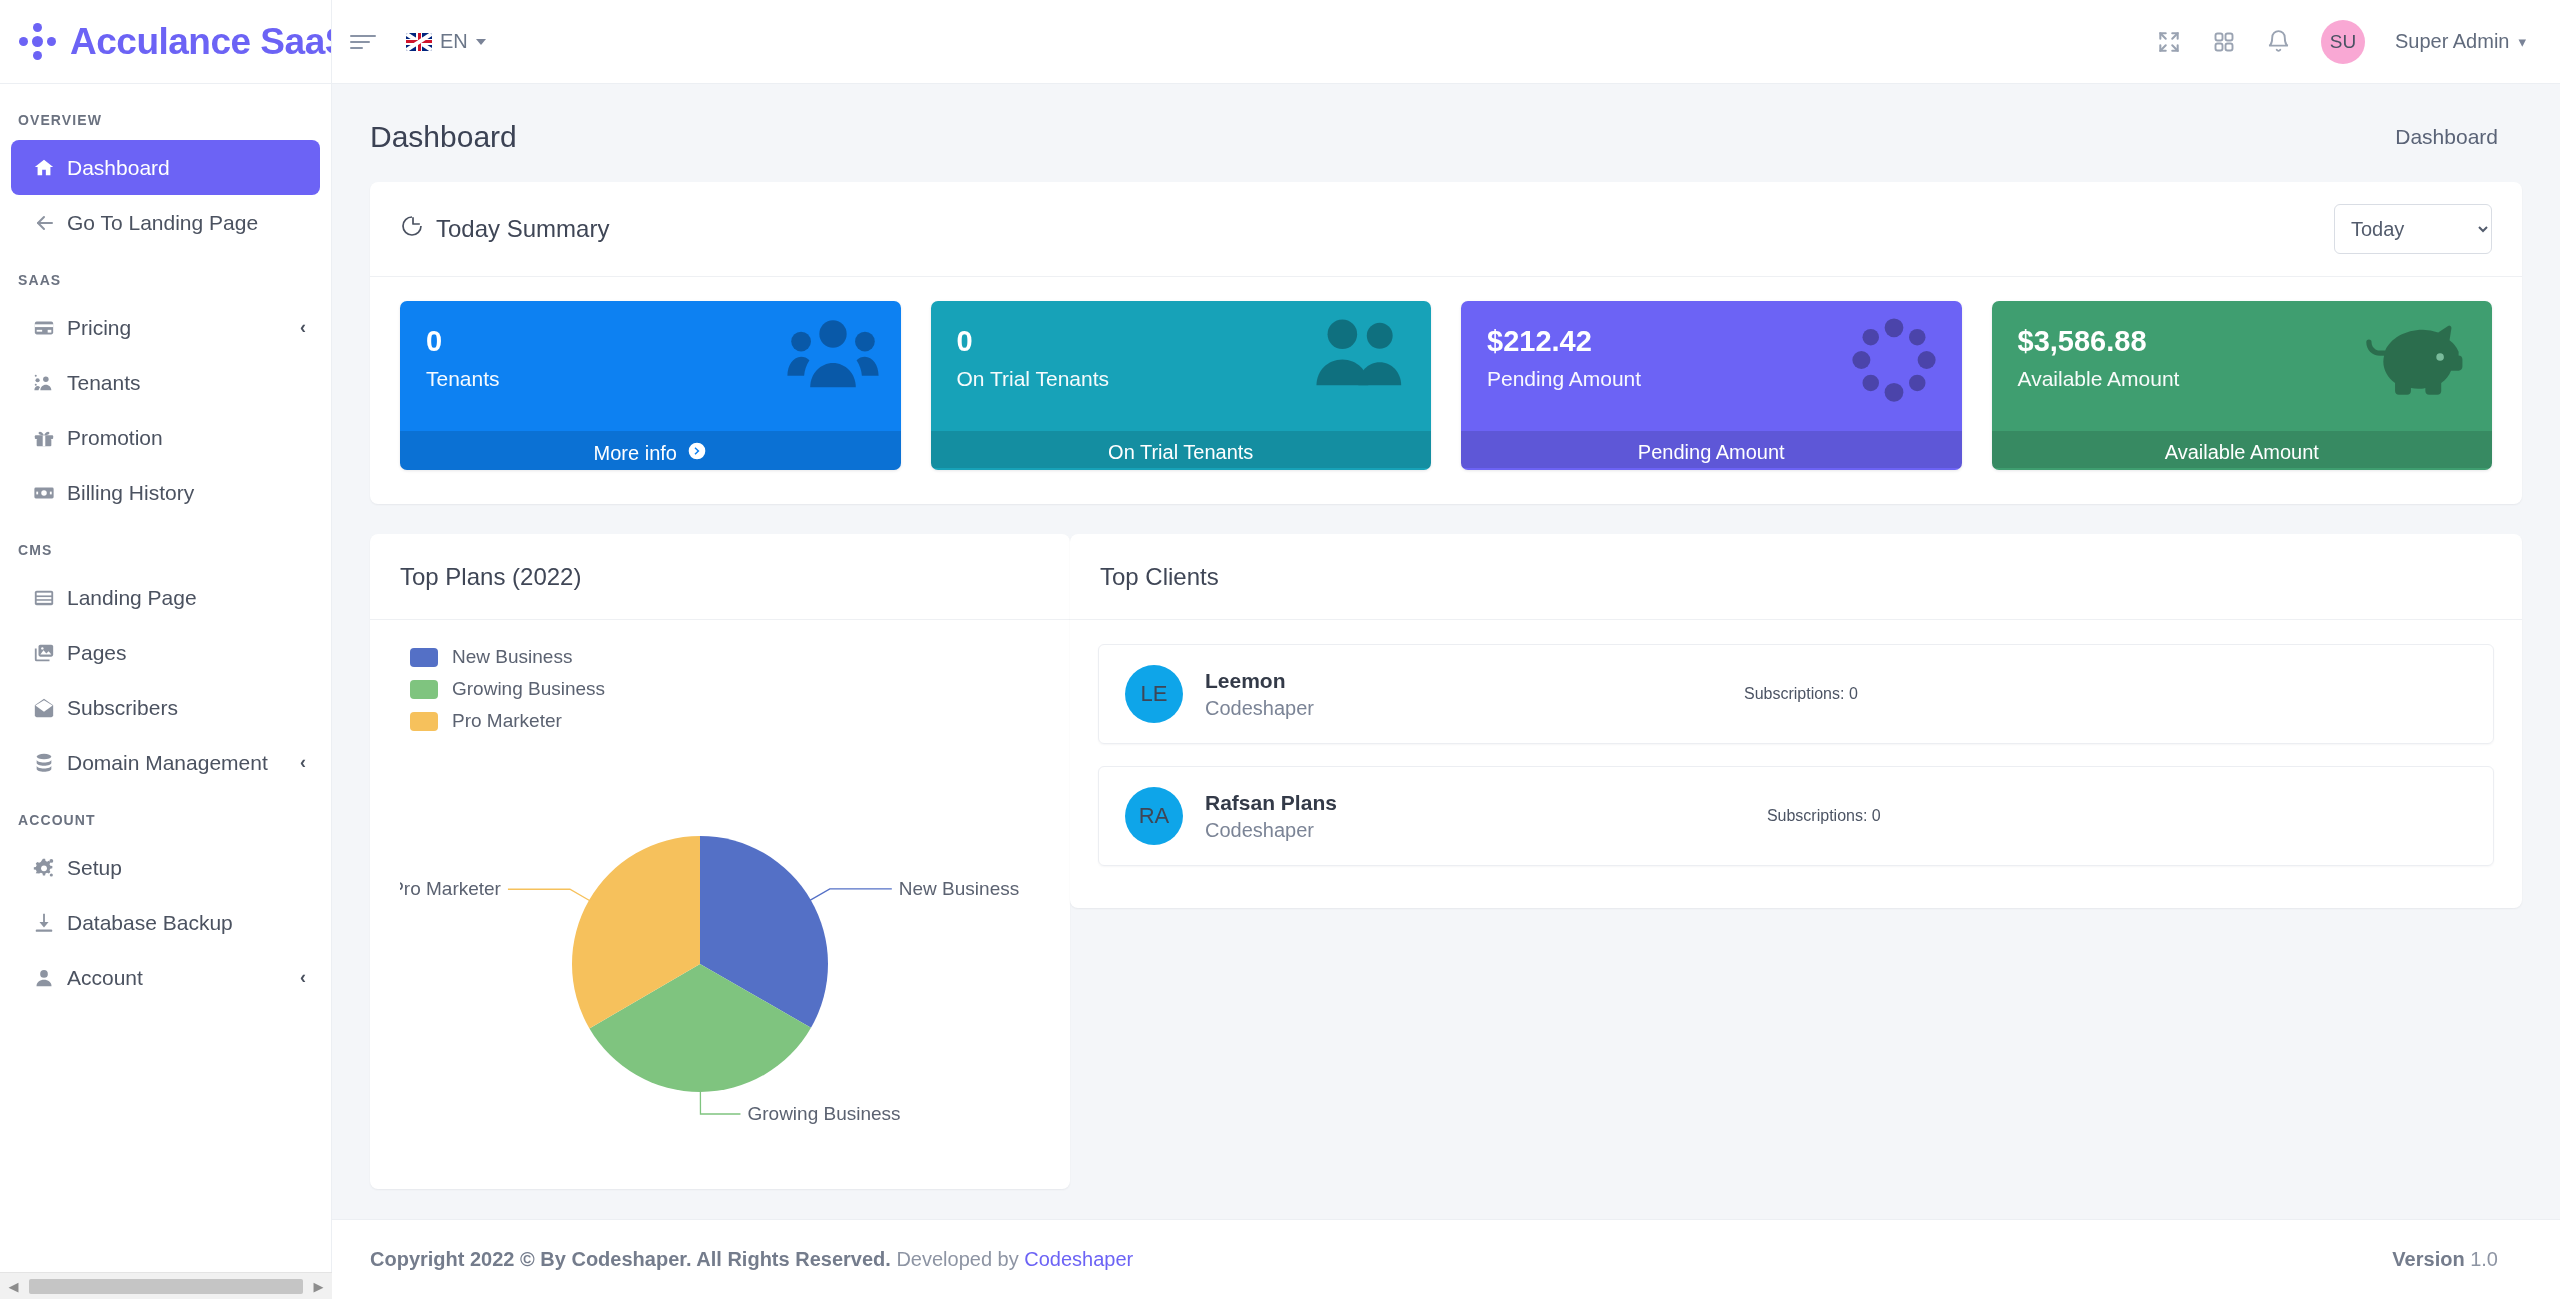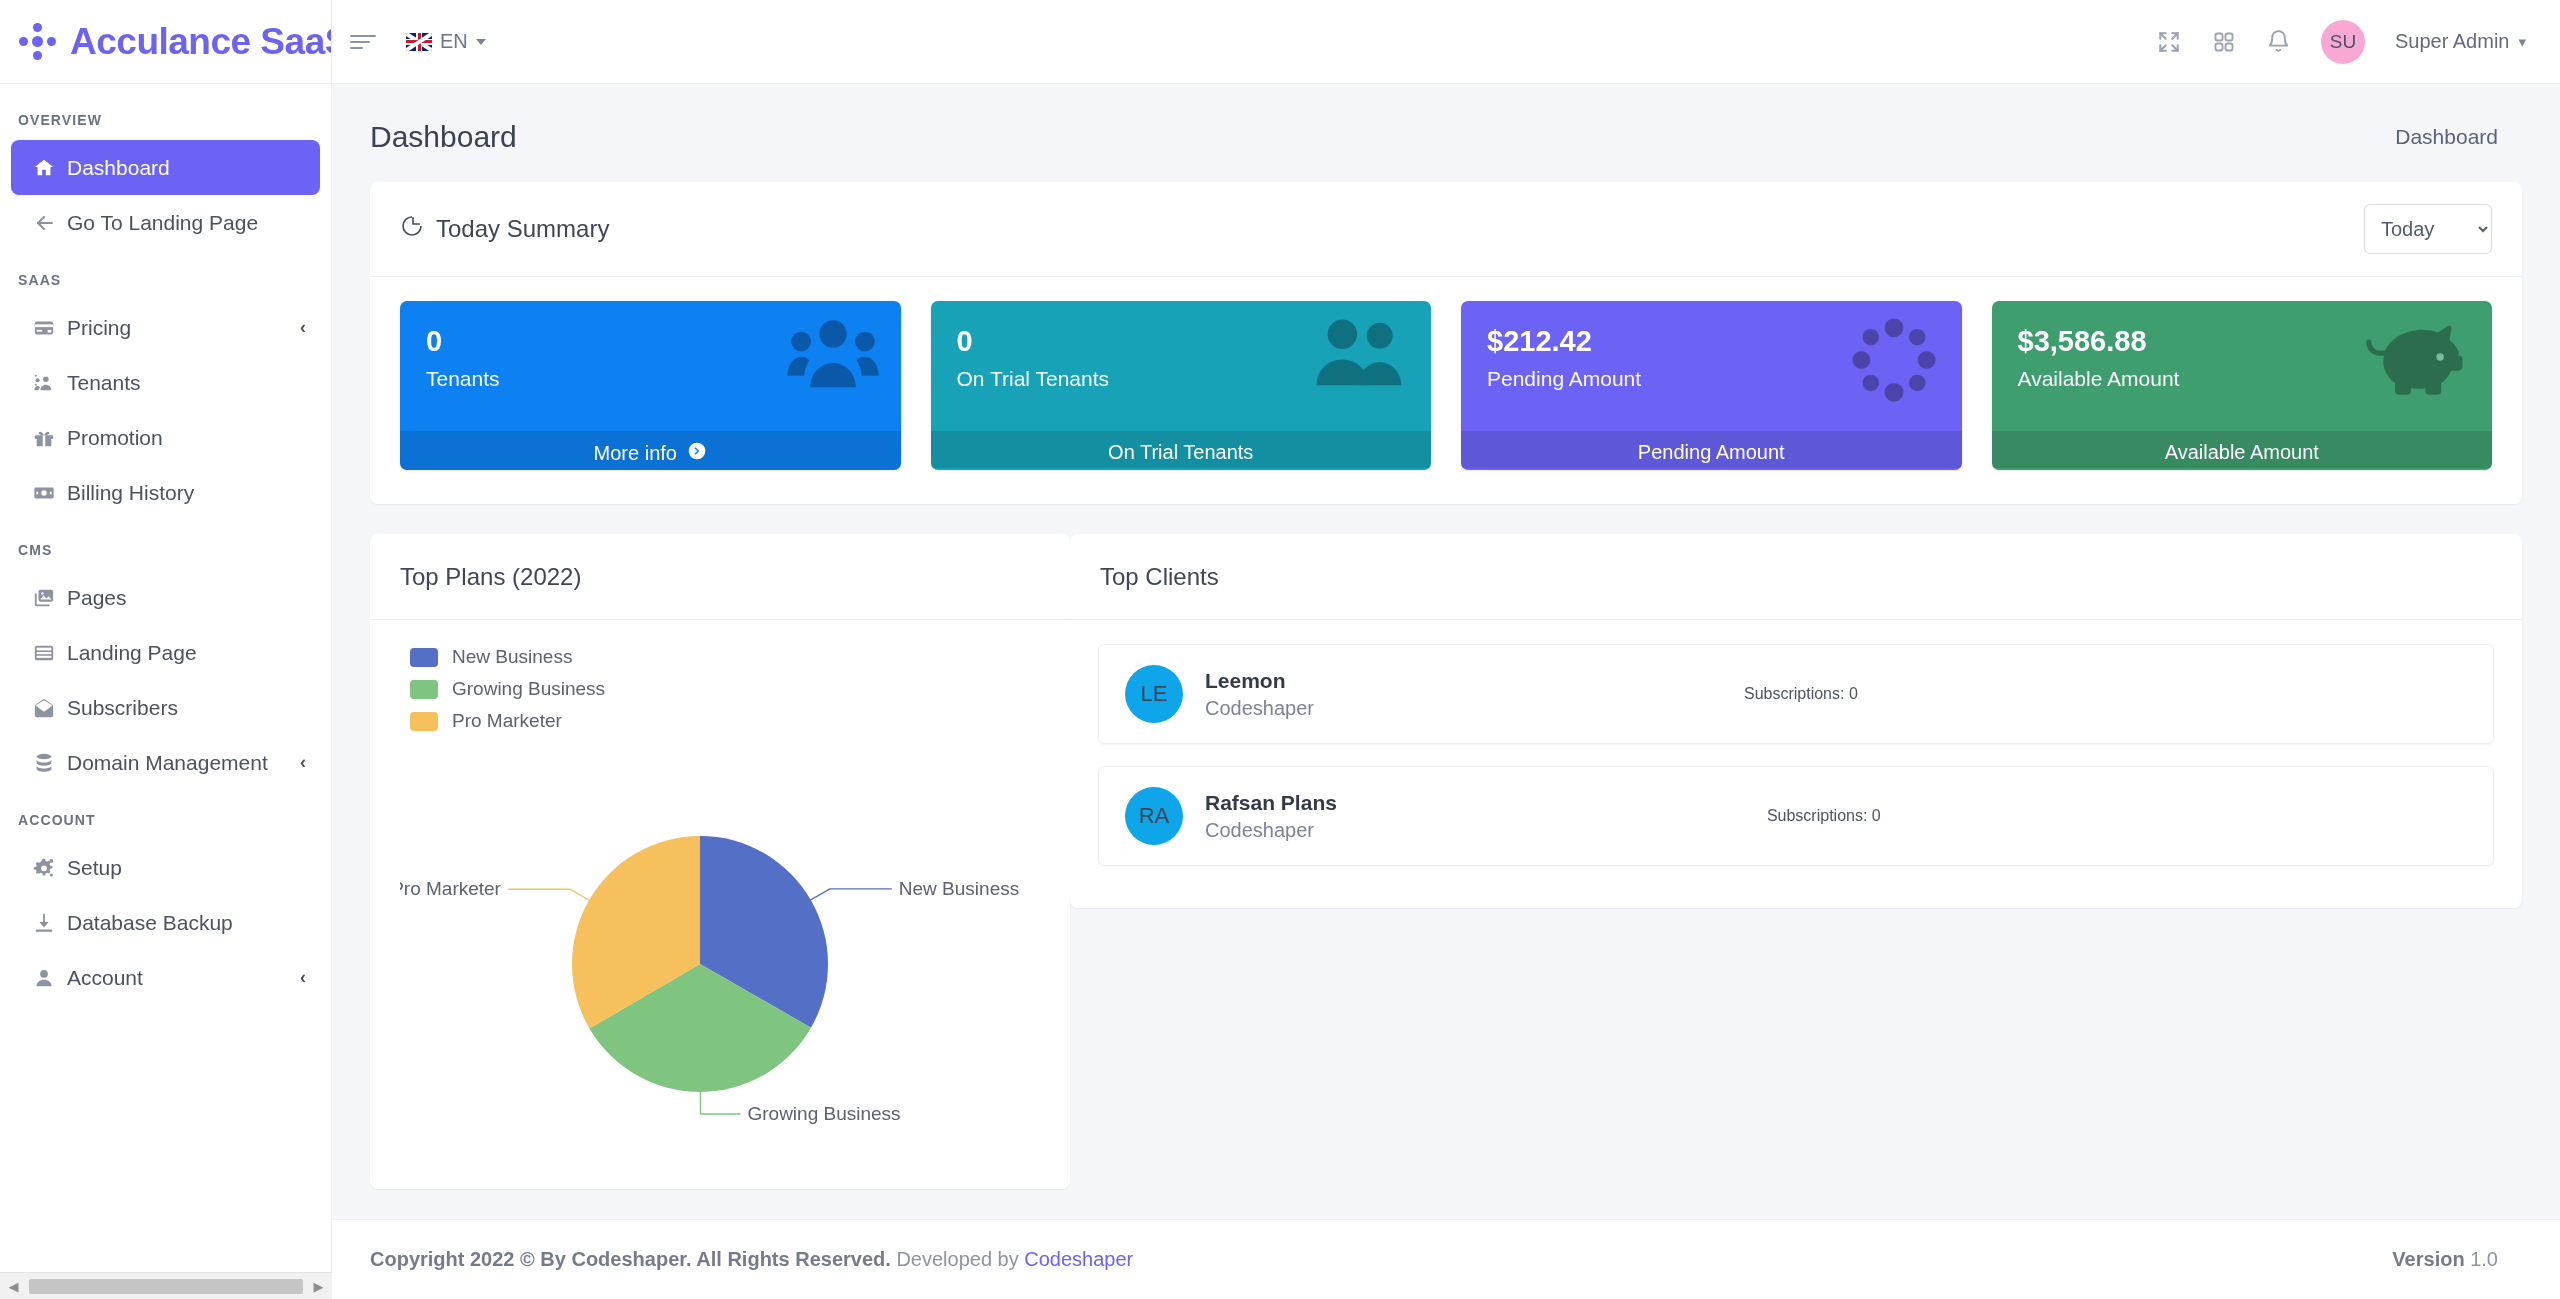--- a/index.html
+++ b/index.html
@@ -131,21 +131,21 @@
     background: #ffffff; border-radius: 8px;
     box-shadow: 0 1px 2px rgba(16,24,40,.06);
   }
   .card-head {
     display: flex; align-items: center; justify-content: space-between;
     padding: 22px 30px; border-bottom: 1px solid #eef0f3; min-height: 86px;
   }
   .card-title { font-size: 24px; color: #3f4656; display: flex; align-items: center; gap: 12px;}
 
   .select-today {
-    width: 128px; height: 50px; border: 1px solid #d9dde4; border-radius: 6px;
+    width: 158px; height: 50px; border: 1px solid #d9dde4; border-radius: 6px;
     background: #fff; font-size: 20px; color: #535c6d; padding: 0 12px;
     font-family: "Liberation Sans", sans-serif; cursor: pointer;
   }
 
   
   .summary-grid {
     display: grid; grid-template-columns: repeat(4, 1fr);
     gap: 30px; padding: 24px 30px 34px 30px;
   }
   .stat {
@@ -334,38 +334,38 @@
               <rect x="3.6" y="10.5" width="2" height="3" fill="#fff"></rect>
               <rect x="18.4" y="10.5" width="2" height="3" fill="#fff"></rect>
             </svg>
           </span>
           <span class="sb-label">Billing History</span>
         </div>
         <div class="sb-heading">CMS</div>
         <div class="sb-item">
           <span class="sb-ic">
             <svg width="22" height="22" viewBox="0 0 24 24" fill="currentColor">
+              <rect x="2" y="4" width="20" height="16" rx="2"></rect>
+              <rect x="4" y="6.2" width="16" height="3" fill="#fff"></rect>
+              <rect x="4" y="11" width="16" height="2.3" fill="#fff"></rect>
+              <rect x="4" y="15" width="16" height="2.3" fill="#fff"></rect>
+            </svg>
+          </span>
+          <span class="sb-label">Landing Page</span>
+        </div>
+        <div class="sb-item">
+          <span class="sb-ic">
+            <svg width="22" height="22" viewBox="0 0 24 24" fill="currentColor">
               <rect x="6" y="3" width="16" height="13" rx="2"></rect>
               <path d="M8 13.5 11.5 9l3 3.5L17 10l3 3.5z" fill="#fff"></path>
               <circle cx="10.2" cy="7" r="1.3" fill="#fff"></circle>
               <path d="M2 7v12a2 2 0 0 0 2 2h14v-2H4V7z"></path>
             </svg>
           </span>
           <span class="sb-label">Pages</span>
-        </div>
-        <div class="sb-item">
-          <span class="sb-ic">
-            <svg width="22" height="22" viewBox="0 0 24 24" fill="currentColor">
-              <rect x="2" y="4" width="20" height="16" rx="2"></rect>
-              <rect x="4" y="6.2" width="16" height="3" fill="#fff"></rect>
-              <rect x="4" y="11" width="16" height="2.3" fill="#fff"></rect>
-              <rect x="4" y="15" width="16" height="2.3" fill="#fff"></rect>
-            </svg>
-          </span>
-          <span class="sb-label">Landing Page</span>
         </div>
         <div class="sb-item">
           <span class="sb-ic">
             <svg width="22" height="22" viewBox="0 0 24 24" fill="currentColor">
               <path d="M12 2 2 9v11a2 2 0 0 0 2 2h16a2 2 0 0 0 2-2V9z"></path>
               <path d="M2.6 9.4 12 16l9.4-6.6L12 3.6z" fill="#fff"></path>
             </svg>
           </span>
           <span class="sb-label">Subscribers</span>
         </div>

